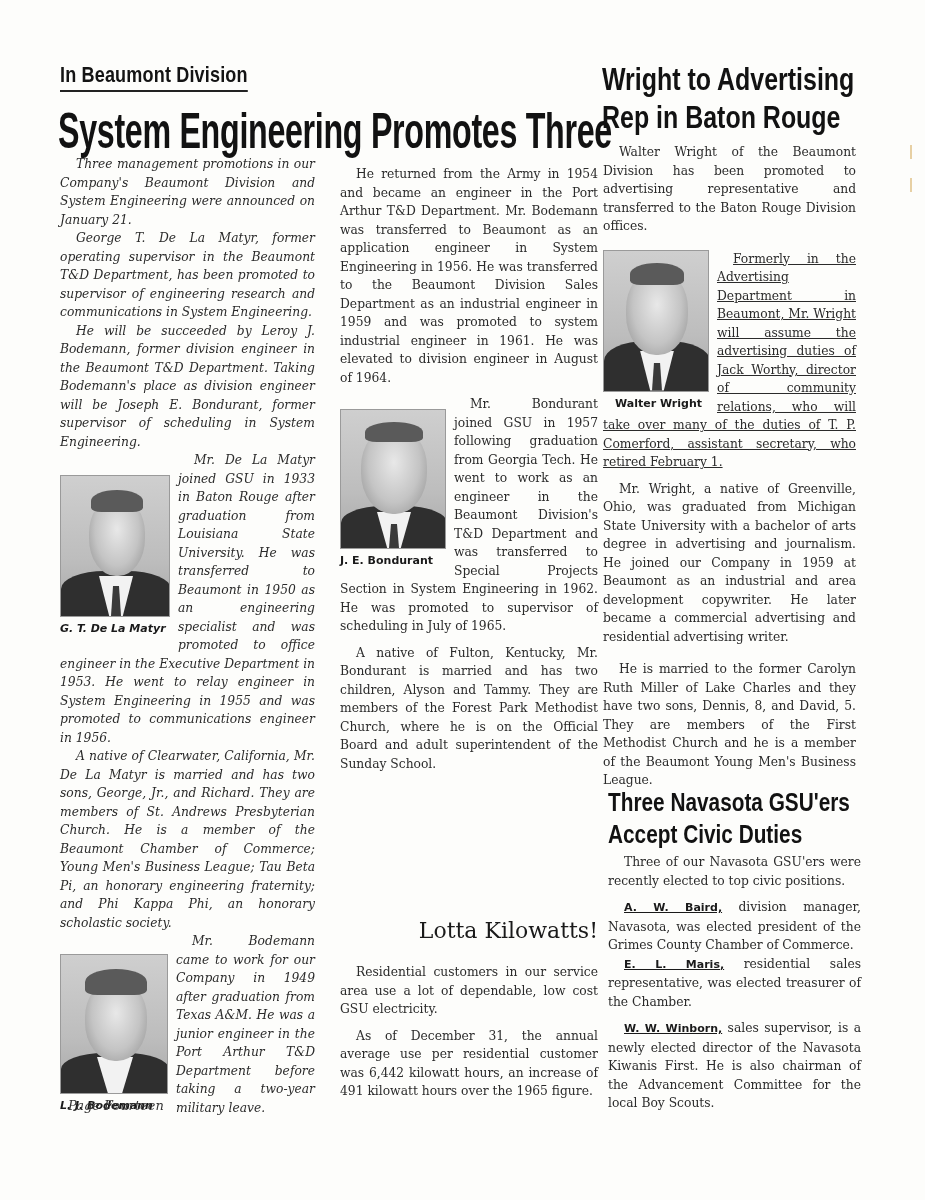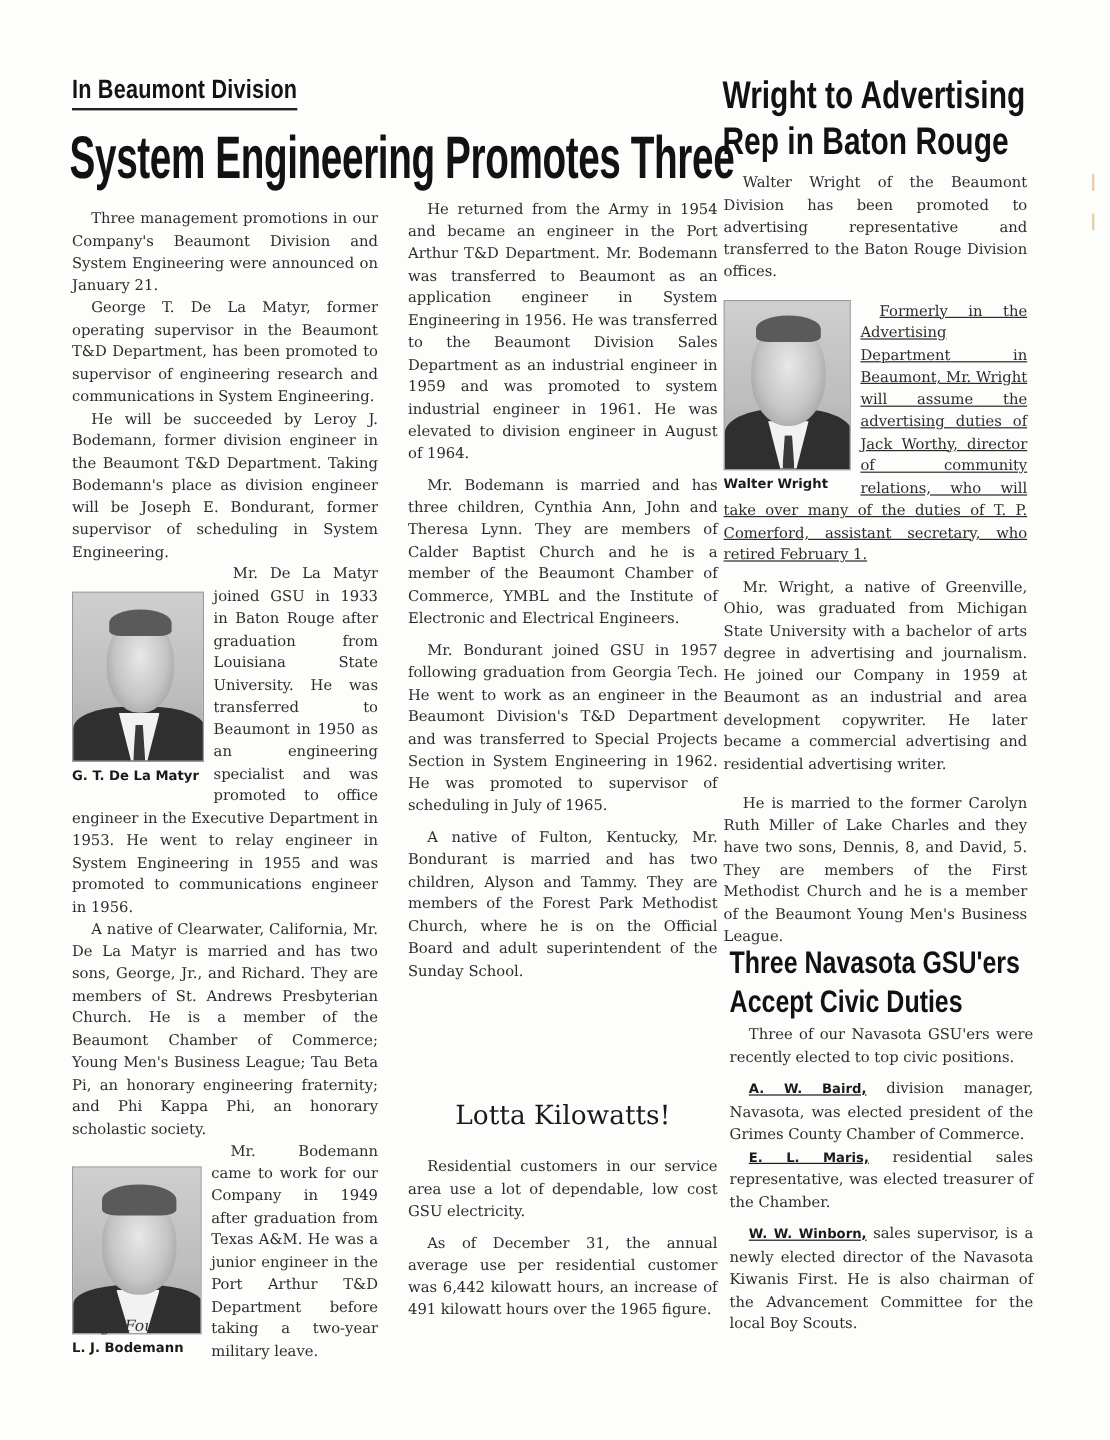--- a/index.html
+++ b/index.html
@@ -19,28 +19,28 @@
     font-size: 50px; line-height: 56px; color: #121212; white-space: nowrap;
     transform: scaleX(0.645); transform-origin: left top; letter-spacing: -0.5px;
   }
   .side-head {
     position: absolute; font-family: "Liberation Sans", sans-serif; font-weight: bold;
     color: #121212; white-space: nowrap; transform-origin: left top;
   }
   .wright-head { left: 602px; top: 60px; font-size: 32px; line-height: 38px; transform: scaleX(0.78); }
   .navasota-head { left: 608px; top: 786px; font-size: 26px; line-height: 32px; transform: scaleX(0.8); }
   .lotta-head {
-    position: absolute; left: 340px; top: 918px; width: 258px; text-align: center;
+    position: absolute; left: 340px; top: 918px; width: 258px; text-align: right;
     font-family: "DejaVu Serif", serif; font-size: 22px; color: #1a1a1a;
   }
 
   .col { position: absolute; font-size: 12.3px; line-height: 18.5px; text-align: justify; color: #2b2b2b; }
   .col p { text-indent: 16px; margin-bottom: 0; hyphens: manual; }
   .col p.gap { margin-top: 8px; }
-  .col-left { left: 60px; top: 173px; width: 255px; }
+  .col-left { left: 60px; top: 155px; width: 255px; font-style: italic; }
   .col-mid  { left: 340px; top: 165px; width: 258px; }
   .col-right { left: 603px; top: 143px; width: 253px; }
 
   .photo-block { float: left; margin: 2px 8px 0 0; }
   .photo {
     display: block; position: relative; overflow: hidden;
     background: linear-gradient(180deg, #cfcfcf 0%, #bdbdbd 60%, #a8a8a8 100%);
     border: 1px solid #9a9a9a;
   }
   .photo .face {
@@ -91,21 +91,30 @@
       <div class="face" style="left:24px;top:26px;width:62px;height:80px;"></div>
       <div class="hair" style="left:24px;top:14px;width:62px;height:26px;"></div>
     </div>
     <div class="caption">L. J. Bodemann</div>
   </div>
   <p>Mr. Bodemann came to work for our Company in 1949 after graduation from Texas A&amp;M. He was a junior engineer in the Port Arthur T&amp;D Department before taking a two-year military leave.</p>
 </div>
 
 <div class="col col-mid">
   <p>He returned from the Army in 1954 and became an engineer in the Port Arthur T&amp;D Department. Mr. Bodemann was transferred to Beaumont as an application engineer in System Engineering in 1956. He was transferred to the Beaumont Division Sales Department as an industrial engineer in 1959 and was promoted to system industrial engineer in 1961. He was elevated to division engineer in August of 1964.</p>
-  <p class="gap">Mr. Bodemann is married and has three children, Cynthia Ann, John and Theresa Lynn. They are members of Calder Baptist Church and he is a member of the Beaumont Chamber of Commerce, YMBL and the Institute of Electronic and Electrical Engineers.</p>
+  <div class="photo-block" style="margin-top:22px;">
+    <div class="photo" style="width:106px;height:140px;">
+      <div class="suit" style="left:0;width:106px;height:42px;"></div>
+      <div class="collar" style="left:36px;width:34px;height:36px;"></div>
+      <div class="tie" style="left:48px;width:10px;height:24px;"></div>
+      <div class="face" style="left:20px;top:18px;width:66px;height:86px;"></div>
+      <div class="hair" style="left:24px;top:12px;width:58px;height:20px;"></div>
+    </div>
+    <div class="caption">J. E. Bondurant</div>
+  </div>
   <p class="gap">Mr. Bondurant joined GSU in 1957 following graduation from Georgia Tech. He went to work as an engineer in the Beaumont Division's T&amp;D Department and was transferred to Special Projects Section in System Engineering in 1962. He was promoted to supervisor of scheduling in July of 1965.</p>
   <p class="gap">A native of Fulton, Kentucky, Mr. Bondurant is married and has two children, Alyson and Tammy. They are members of the Forest Park Methodist Church, where he is on the Official Board and adult superintendent of the Sunday School.</p>
 </div>
 
 <div class="lotta-head">Lotta Kilowatts!</div>
 <div class="col" style="left:340px; top:963px; width:258px;">
   <p>Residential customers in our service area use a lot of dependable, low cost GSU electricity.</p>
   <p class="gap">As of December 31, the annual average use per residential customer was 6,442 kilowatt hours, an increase of 491 kilowatt hours over the 1965 figure.</p>
 </div>
 
@@ -116,21 +125,21 @@
 <div class="col col-right">
   <p>Walter Wright of the Beaumont Division has been promoted to advertising representative and transferred to the Baton Rouge Division offices.</p>
   <div class="photo-block" style="margin-top:14px;">
     <div class="photo" style="width:106px;height:142px;">
       <div class="suit" style="left:0;width:106px;height:50px;"></div>
       <div class="collar" style="left:36px;width:34px;height:40px;"></div>
       <div class="tie" style="left:48px;width:10px;height:28px;"></div>
       <div class="face" style="left:22px;top:20px;width:62px;height:84px;"></div>
       <div class="hair" style="left:26px;top:12px;width:54px;height:22px;"></div>
     </div>
-    <div class="caption" style="margin-left:0;">Walter Wright</div>
+    <div class="caption" style="margin-left:12px;">Walter Wright</div>
   </div>
   <p style="margin-top:14px;text-decoration:underline;">Formerly in the Advertising Department in Beaumont, Mr. Wright will assume the advertising duties of Jack Worthy, director of community relations, who will take over many of the duties of T. P. Comerford, assistant secretary, who retired February 1.</p>
   <p class="gap">Mr. Wright, a native of Greenville, Ohio, was graduated from Michigan State University with a bachelor of arts degree in advertising and journalism. He joined our Company in 1959 at Beaumont as an industrial and area development copywriter. He later became a commercial advertising and residential advertising writer.</p>
   <p class="gap" style="margin-top:14px;">He is married to the former Carolyn Ruth Miller of Lake Charles and they have two sons, Dennis, 8, and David, 5. They are members of the First Methodist Church and he is a member of the Beaumont Young Men's Business League.</p>
 </div>
 
 <div class="side-head navasota-head">
   <div>Three Navasota GSU'ers</div>
   <div>Accept Civic Duties</div>
 </div>

